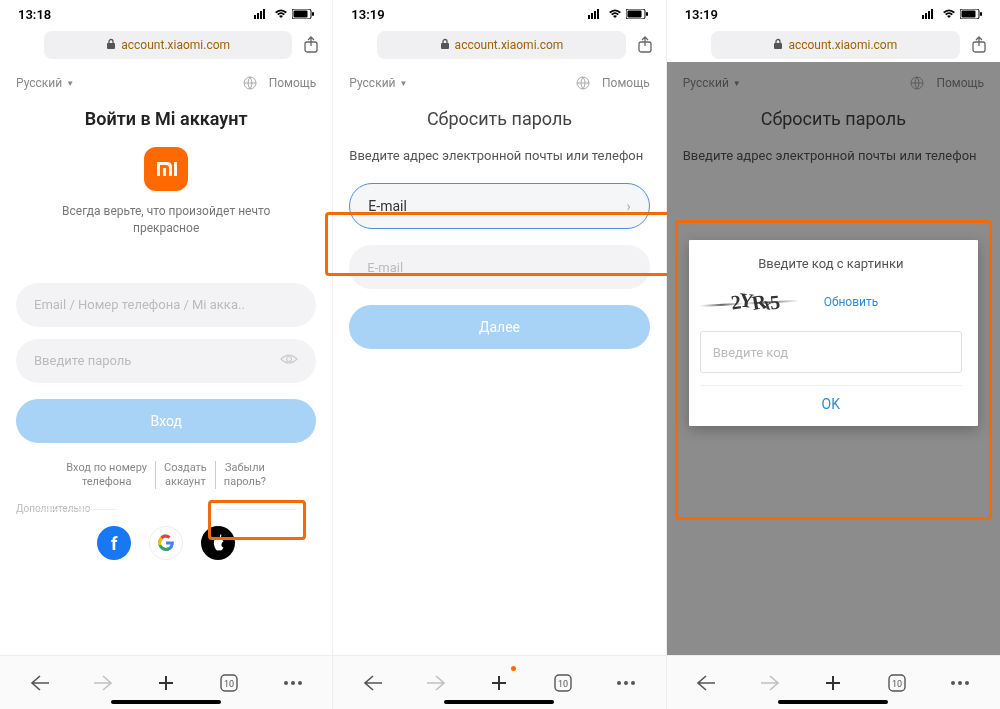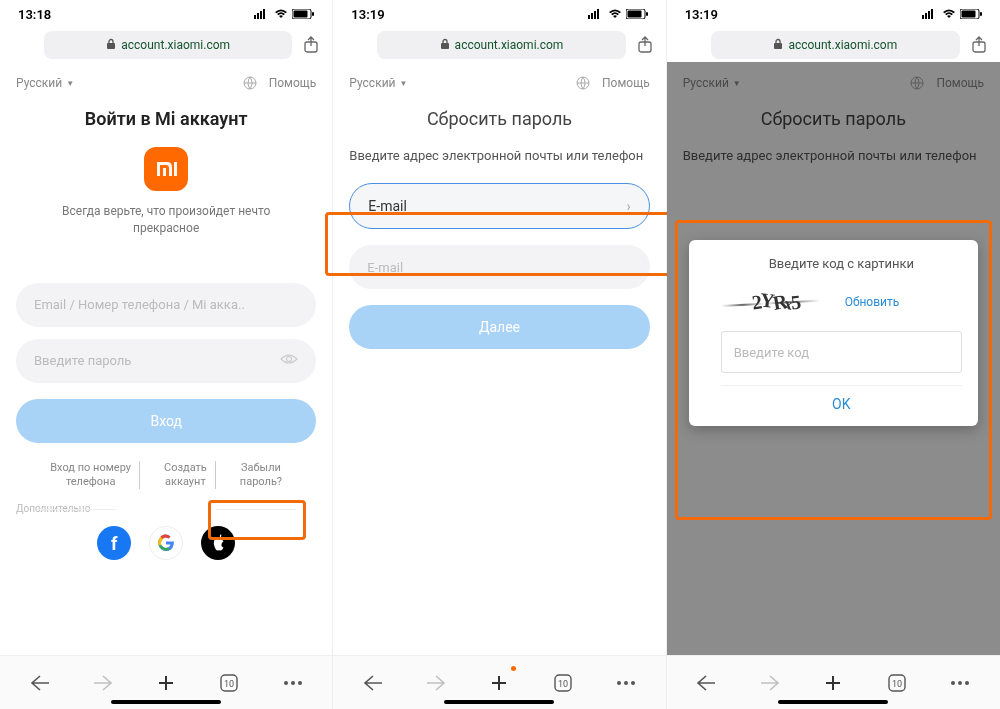--- a/index.html
+++ b/index.html
@@ -50,21 +50,21 @@
   .url-box {
     flex: 1;
     background: #f0f0f2;
     border-radius: 8px;
     height: 28px;
     display: flex;
     align-items: center;
     justify-content: center;
     gap: 5px;
     font-size: 12px;
-    color: #14532d;
+    color: #a16207;
   }
   .share-box {
     width: 22px; height: 22px;
     display:flex; align-items:center; justify-content:center;
     color:#555;
   }
   .aa-box {
     font-size: 13px;
     color: #555;
     width: 26px;
@@ -148,21 +148,21 @@
     align-items:center;
     justify-content:center;
     margin-top: 4px;
     margin-bottom: 18px;
     text-align: center;
   }
 
   .link-row {
     display:flex;
     justify-content:center;
-    gap: 16px;
+    gap: 0;
     font-size: 11px;
     color: #888;
     margin-bottom: 14px;
   }
   .link-item {
     padding: 0 8px;
     text-align:center;
     line-height:1.3;
     border-right: 1px solid #ccc;
   }
@@ -253,22 +253,22 @@
     position:absolute;
     top: 62px;
     left:0; right:0; bottom:54px;
     background: rgba(0,0,0,0.45);
   }
   .modal {
     position:absolute;
     left: 22px; right:22px;
     top: 168px;
     background:#fff;
-    border-radius: 6px;
-    padding: 16px 16px 10px 32px;
+    border-radius: 1px;
+    padding: 16px 16px 10px 11px;
     box-shadow: 0 4px 14px rgba(0,0,0,0.25);
   }
   .modal-title {
     text-align:center;
     font-size: 13px;
     color:#555;
     margin-bottom: 14px;
   }
   .captcha-row {
     display:flex;

